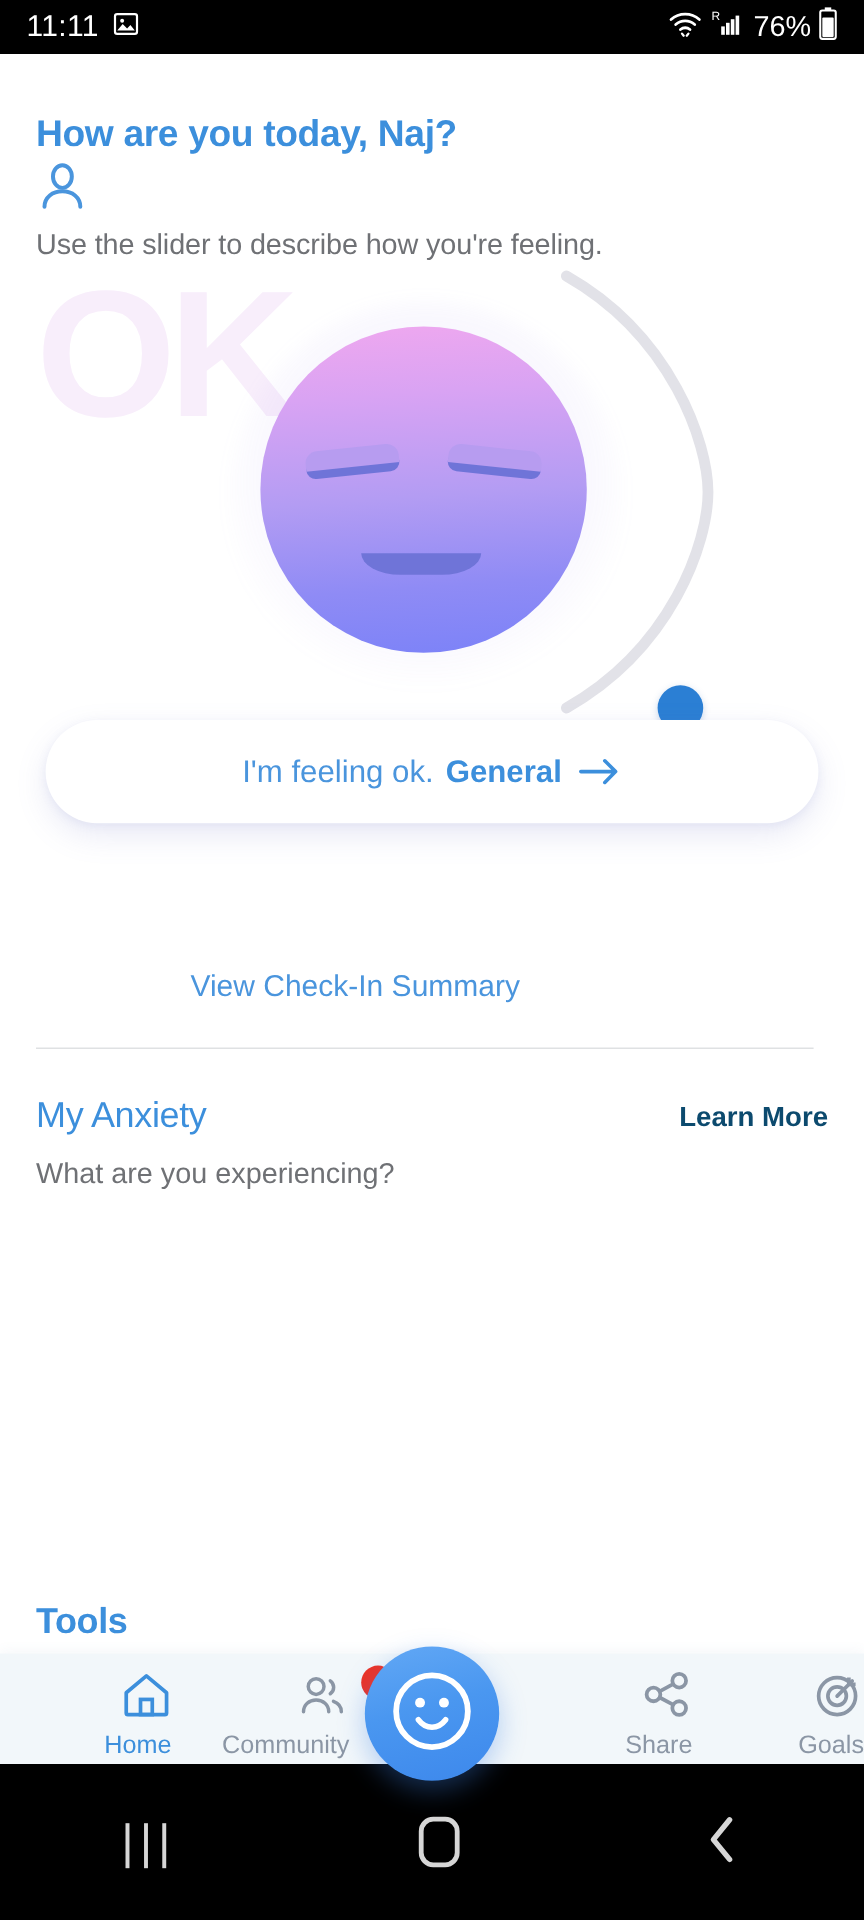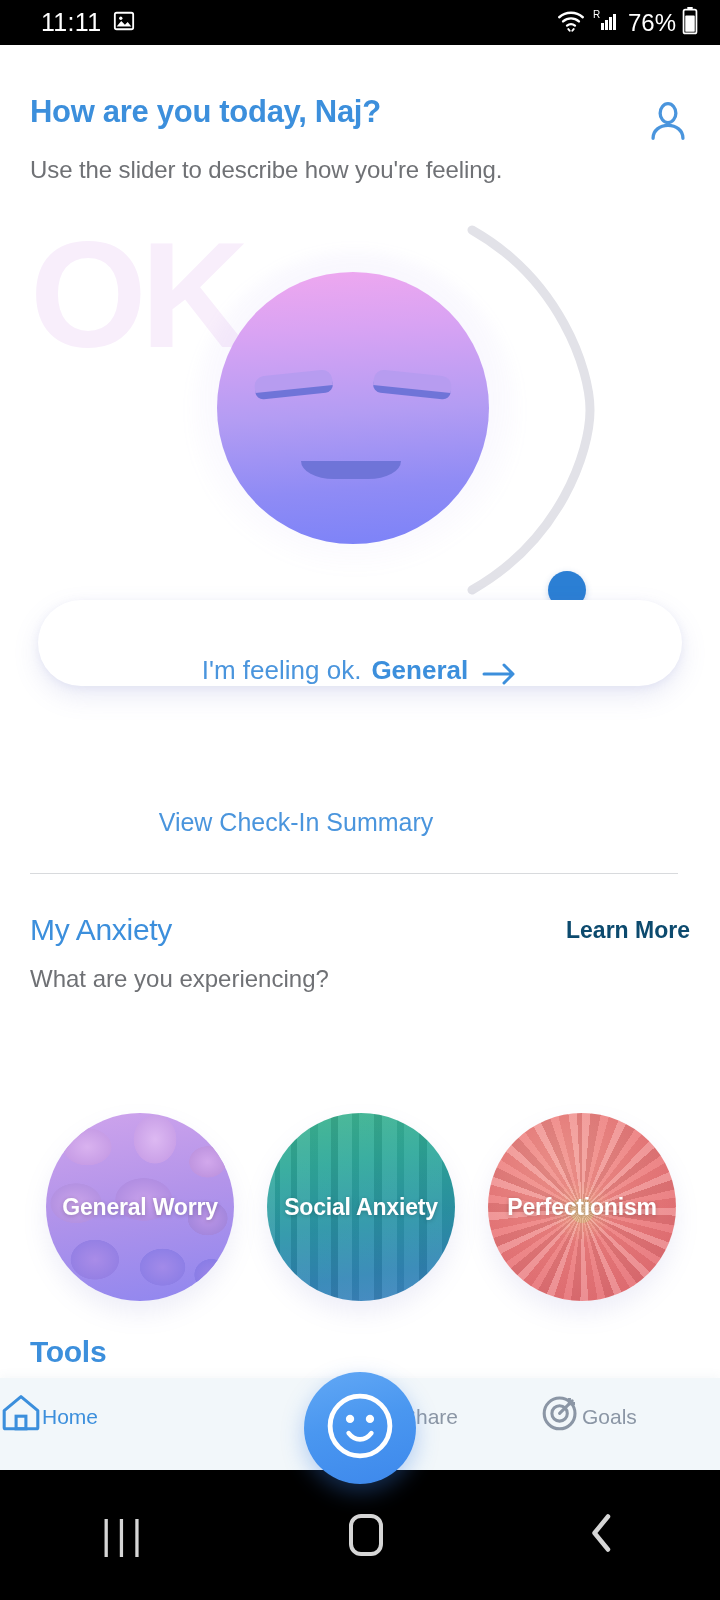--- a/index.html
+++ b/index.html
@@ -27,21 +27,21 @@
     width: 720px;
     height: 45px;
     background: #000000;
     display: flex;
     align-items: center;
     justify-content: space-between;
     padding: 0 22px;
     color: #ffffff;
   }
   .status-left {
-    display: flex; align-items: center; gap: 12px; margin-left: 19px;
+    display: flex; align-items: center; gap: 12px;
   }
   .status-time {
     font-size: 25px;
     letter-spacing: 0.3px;
     color: #ffffff;
     font-family: "Liberation Sans", sans-serif;
   }
   .status-right {
     display: flex; align-items: center; gap: 6px;
   }
@@ -64,20 +64,21 @@
   .header {
     position: absolute;
     top: 50px; left: 0;
     width: 720px;
     padding: 0 30px;
   }
   .header-row {
     display: flex;
     align-items: flex-start;
     justify-content: space-between;
+    flex-direction: column;
   }
   .greeting {
     font-size: 31px;
     font-weight: bold;
     color: #3c8fdc;
     letter-spacing: -0.3px;
     line-height: 1.1;
   }
   .avatar-icon { margin-top: 4px; }
   .subtitle {
@@ -160,21 +161,21 @@
 
   
   .submit-btn {
     position: absolute;
     left: 38px; top: 555px;
     width: 644px; height: 86px;
     background: #ffffff;
     border-radius: 43px;
     box-shadow: 0 10px 26px rgba(120,125,200,0.16), 0 2px 8px rgba(120,125,200,0.10);
     display: flex;
-    align-items: flex-end;
+    align-items: center;
     justify-content: center;
     gap: 10px;
     cursor: pointer;
   }
   .submit-lead {
     font-size: 26px;
     color: #4a95dd;
   }
   .submit-strong {
     font-size: 26px;
@@ -310,25 +311,26 @@
     width: 720px;
     height: 92px;
     background: #f2f7fa;
     display: flex;
     align-items: flex-start;
     box-shadow: 0 -2px 10px rgba(90,120,160,0.06);
   }
   .tab {
     flex: 1;
     display: flex;
-    flex-direction: row;
-    align-items: center;
+    flex-direction: column;
+    align-items: flex-end;
     padding-top: 14px;
     cursor: pointer;
     position: relative;
+    margin-left: 42px;
   }
   .tab .tlabel {
     margin-top: 6px;
     font-size: 21px;
     color: #8b96a5;
   }
   .tab.active .tlabel { color: #3c8fdc; }
   .tab.center { visibility: hidden; }
   .badge-dot {
     position: absolute;
@@ -468,49 +470,47 @@
 
     <div class="summary-link">View Check-In Summary</div>
     <div class="divider"></div>
 
     <div class="anx-head">
       <div class="anx-title">My Anxiety</div>
       <div class="learn-more">Learn More</div>
     </div>
     <div class="anx-sub">What are you experiencing?</div>
 
-    <div class="circles">
-      <div class="circle-card c1">
-        <div class="tex tex-pebble"></div>
-        <span class="label">General Worry</span>
-      </div>
-      <div class="circle-card c2">
-        <div class="tex tex-forest"></div>
-        <span class="label">Social Anxiety</span>
-      </div>
-      <div class="circle-card c3">
-        <div class="tex tex-flower"></div>
-        <span class="label">Perfectionism</span>
-      </div>
-    </div>
 
     <div class="tools-title">Tools</div>
 
     <div class="tabbar">
 
       <div class="tab active">
         <span>
           <svg width="42" height="40" viewBox="0 0 30 28">
             <path d="M3 13L15 3l12 10v12a1 1 0 0 1-1 1H4a1 1 0 0 1-1-1z" fill="none" stroke="#3c8fdc" stroke-width="2.2" stroke-linejoin="round"></path>
             <rect x="11.5" y="17" width="7" height="9" fill="none" stroke="#3c8fdc" stroke-width="2.2"></rect>
           </svg>
         </span>
         <span class="tlabel">Home</span>
       </div>
 
+      <div class="tab">
+        <span>
+          <svg width="42" height="40" viewBox="0 0 32 28">
+            <circle cx="11" cy="9" r="5" fill="none" stroke="#8b96a5" stroke-width="2.2"></circle>
+            <path d="M3 25c0-4.4 3.6-7.4 8-7.4s8 3 8 7.4" fill="none" stroke="#8b96a5" stroke-width="2.2" stroke-linecap="round"></path>
+            <path d="M20 5.4a5 5 0 0 1 0 8.2" fill="none" stroke="#8b96a5" stroke-width="2.2" stroke-linecap="round"></path>
+            <path d="M22 18.4c3.1 1.1 5 3.6 5 6.6" fill="none" stroke="#8b96a5" stroke-width="2.2" stroke-linecap="round"></path>
+          </svg>
+        </span>
+        <span class="badge-dot"></span>
+        <span class="tlabel">Community</span>
+      </div>
 
       <div class="tab center">
         <span class="tlabel"></span>
       </div>
 
       <div class="tab">
         <span>
           <svg width="42" height="40" viewBox="0 0 28 28">
             <circle cx="21" cy="6" r="4" fill="none" stroke="#8b96a5" stroke-width="2.2"></circle>
             <circle cx="6" cy="14" r="4" fill="none" stroke="#8b96a5" stroke-width="2.2"></circle>

